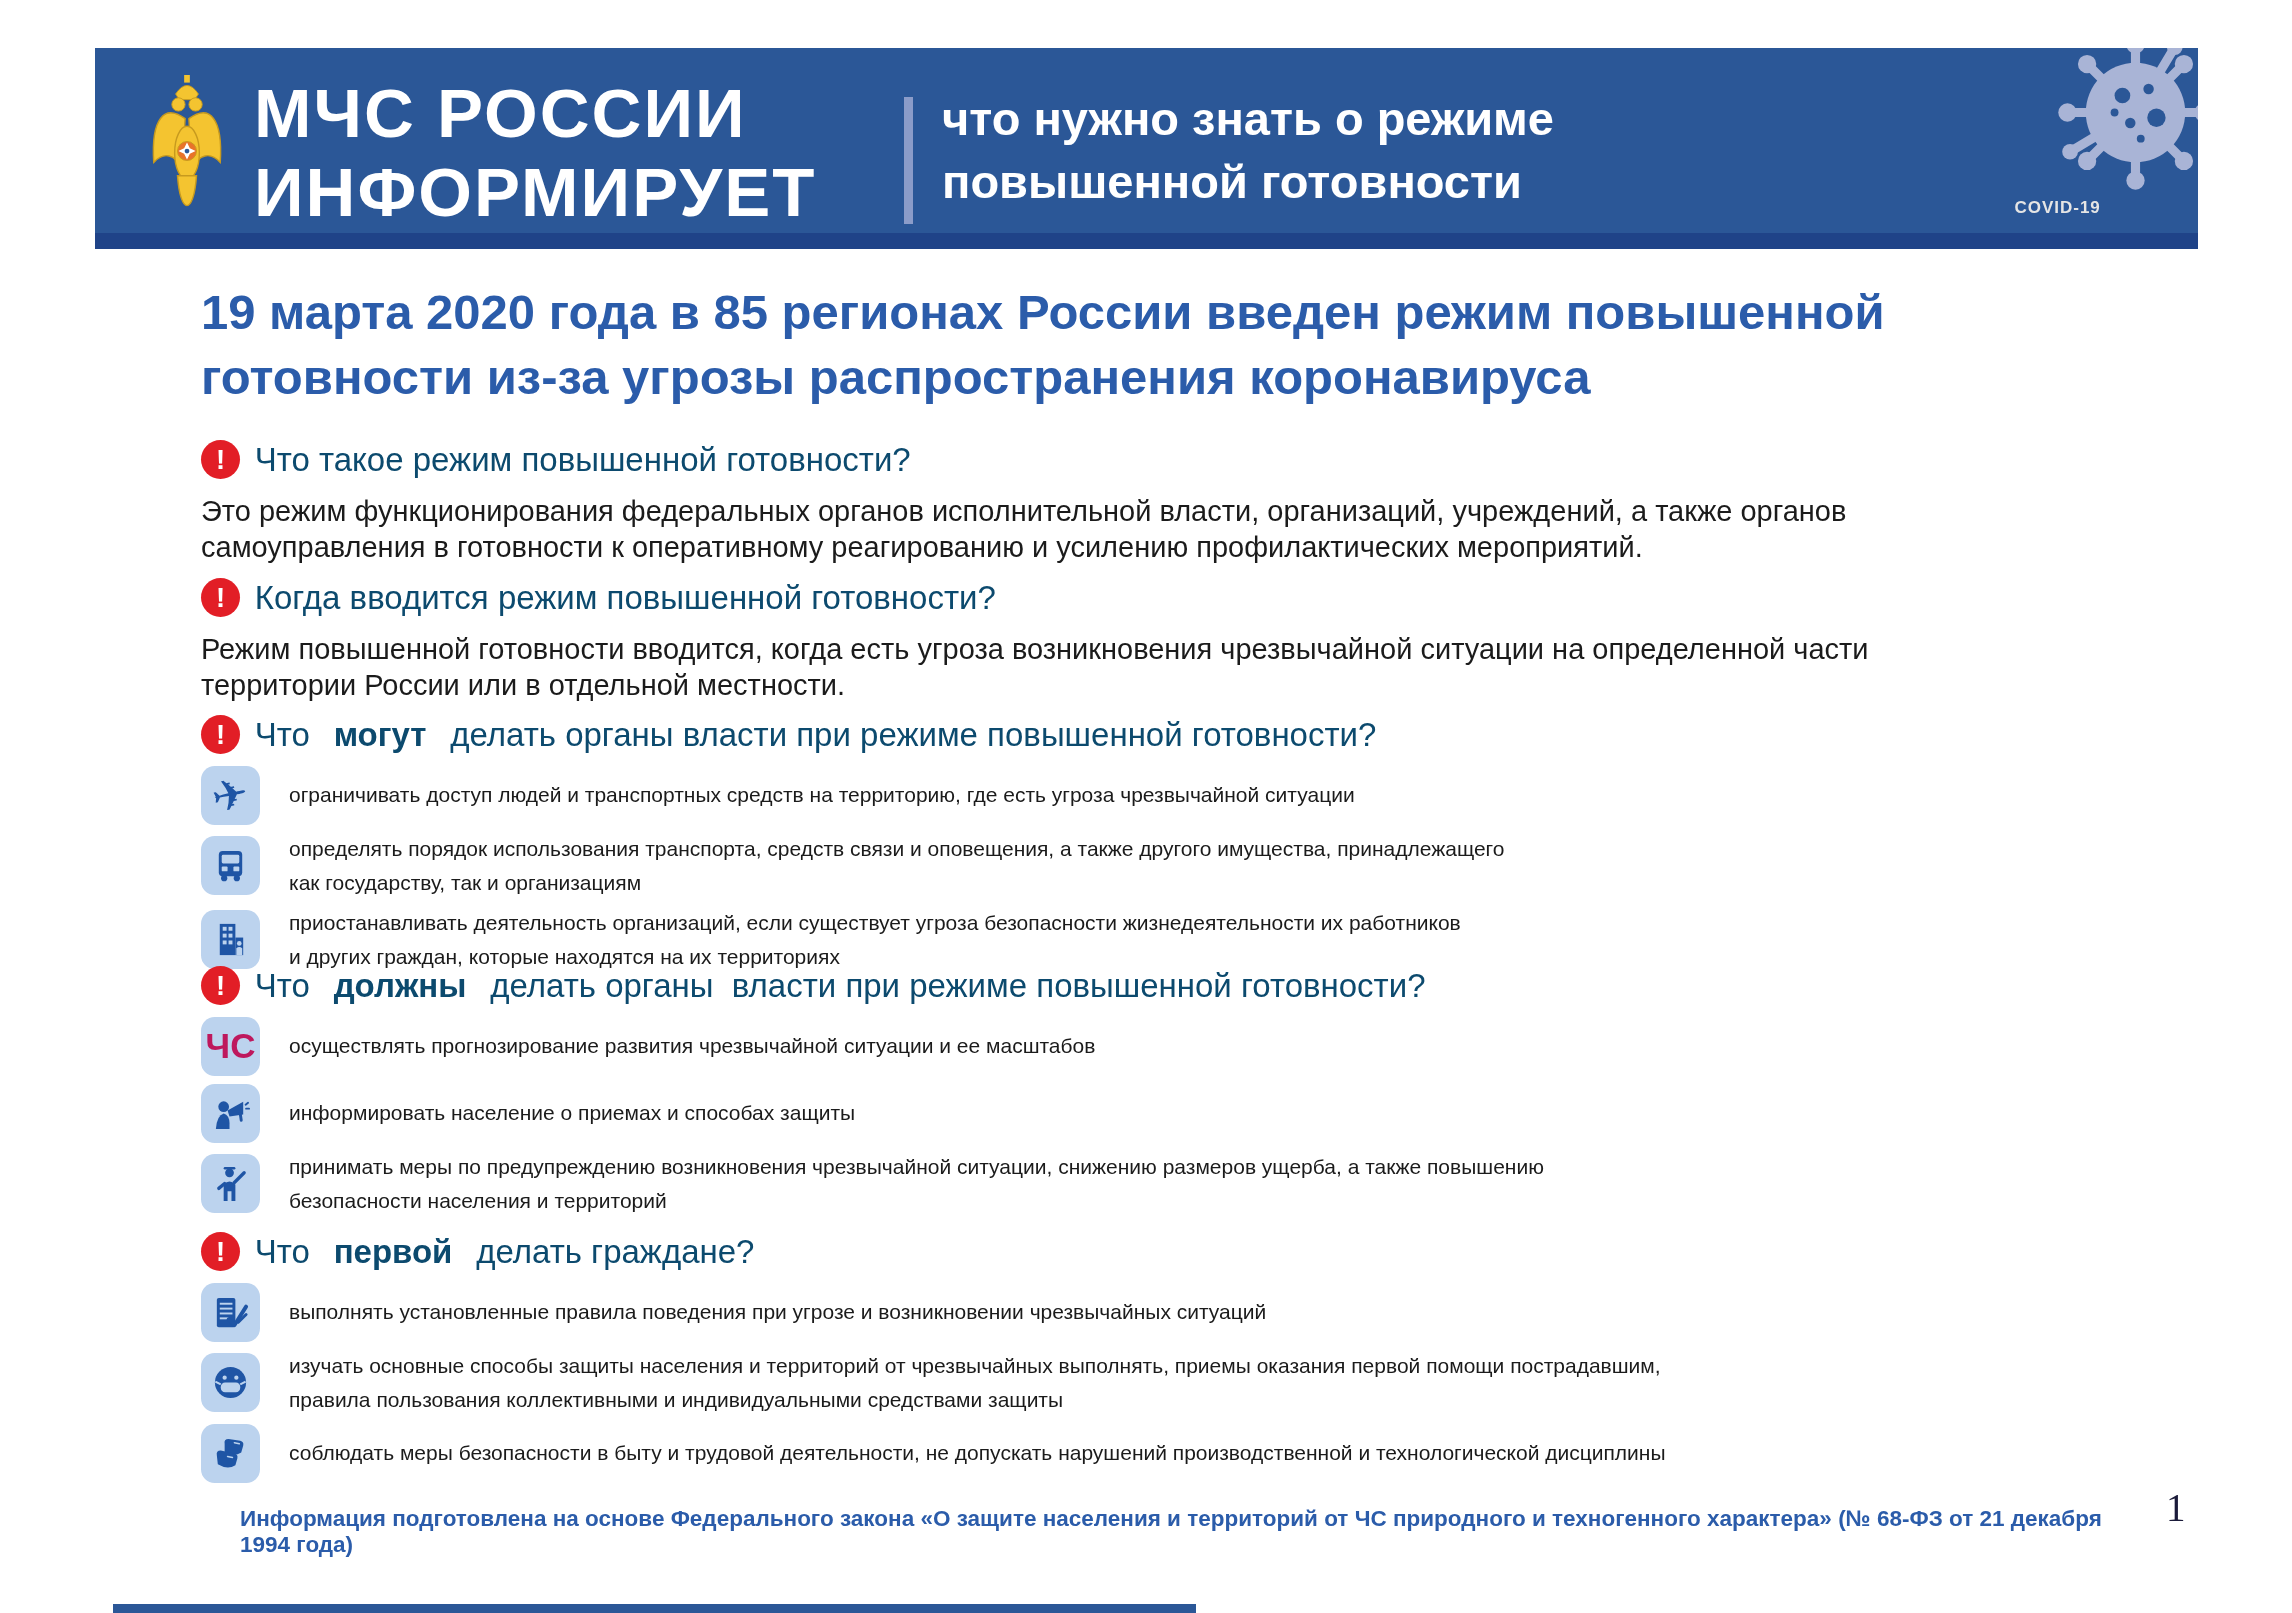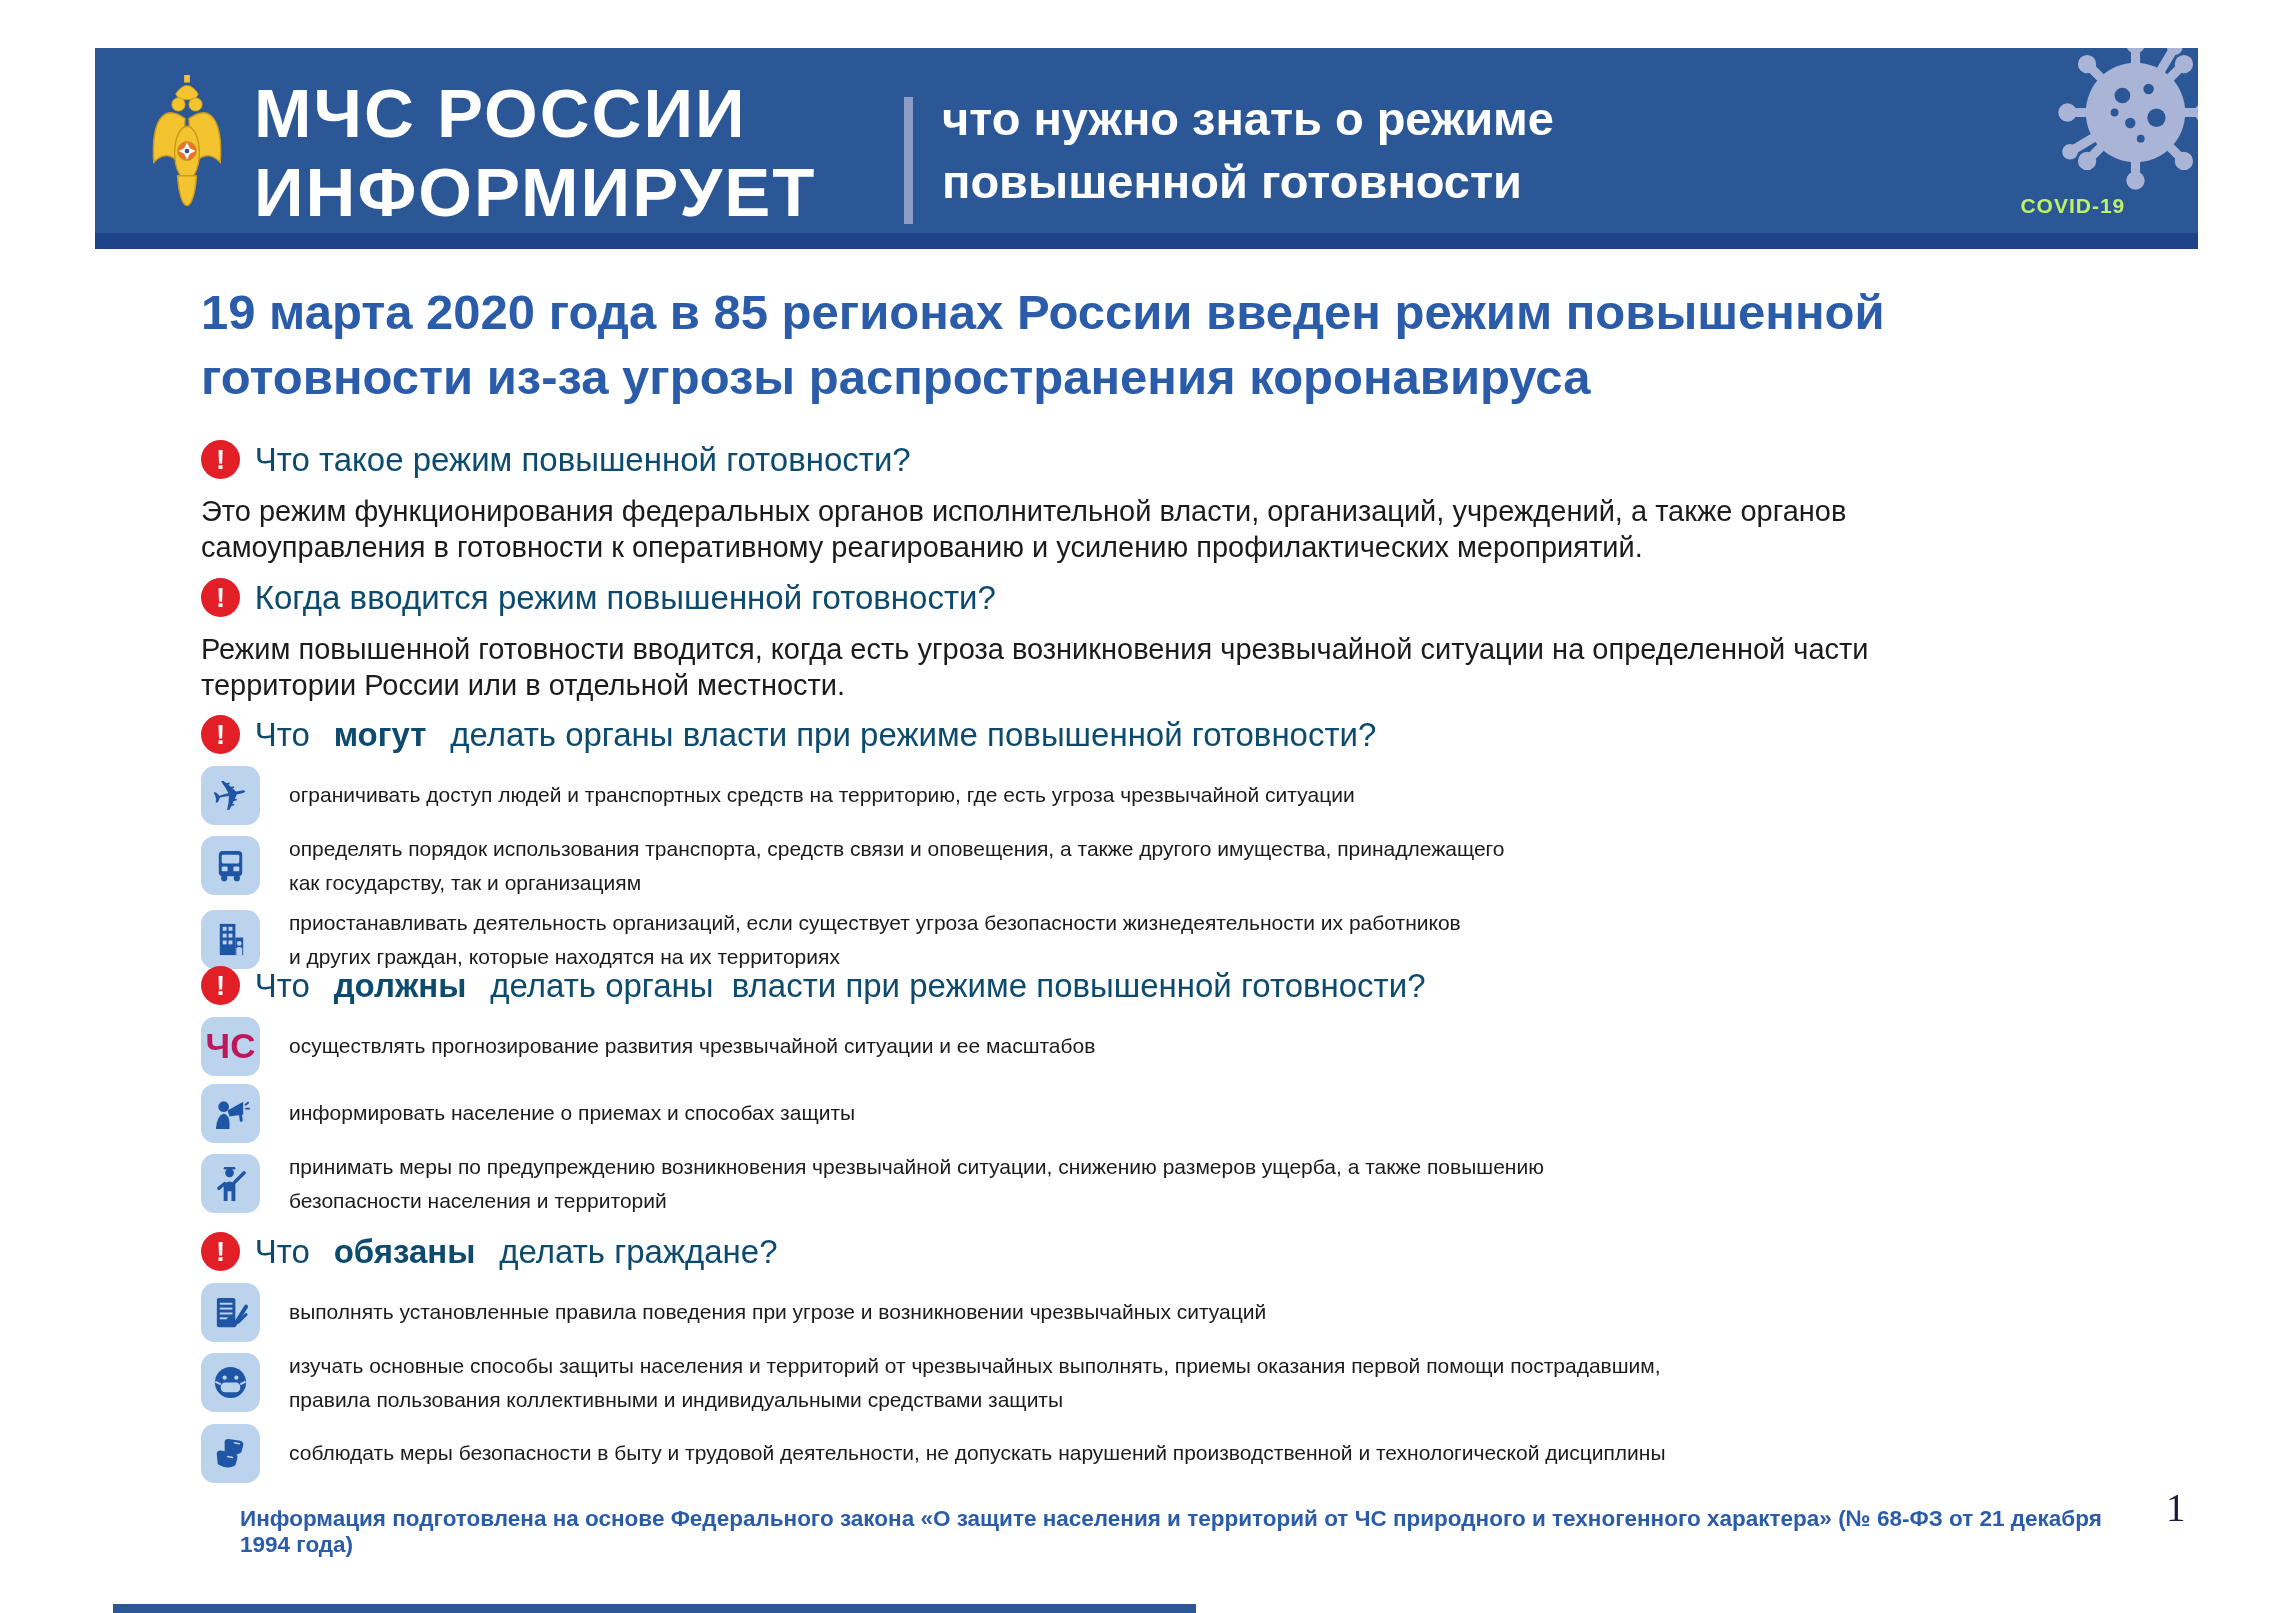--- a/index.html
+++ b/index.html
@@ -31,21 +31,21 @@
   }
   .header-title{
     position:absolute;left:847px;top:39px;
     color:#ffffff;font-weight:bold;font-size:47px;line-height:63px;
     white-space:pre-line;
   }
   .covid-block{position:absolute;right:0;top:0;width:211px;height:100%;}
   .virus{position:absolute;right:-15.7px;top:-13.7px;width:157px;height:157px;}
   .covid-label{
     position:absolute;left:27.4px;bottom:31px;
-    color:#bef264;font-weight:bold;font-size:21px;letter-spacing:1px;margin-left:6px;
+    color:#e5e5e5;font-weight:bold;font-size:17px;letter-spacing:1px;
   }
   
   .main-title{
     position:absolute;left:201px;top:280px;width:2019px;
     color:#2b5caa;font-weight:bold;font-size:49px;line-height:65px;
     white-space:pre-line;
   }
   
   .section{position:absolute;left:201px;width:2034px;}
   .s1{top:438px;} .s2{top:576px;} .s3{top:713px;} .s4{top:964px;} .s5{top:1230px;}
@@ -280,21 +280,21 @@
 безопасности населения и территорий</div>
       </div>
 
     </div>
   </div>
 
   <div class="section s5">
     <div class="sec-heading">
       <div class="alert-icon">!</div>
       <span class="ht">Что </span>
-        <span class="ht b">обязаны</span>
+        <span class="ht b">первой</span>
         <span class="ht"> делать граждане?</span>
     </div>
     <div class="items">
 
       <div class="item">
         <div class="tile">
           <svg width="39" height="39" viewBox="0 0 40 40">
             <rect x="6" y="5" width="19" height="30" rx="2" fill="#1f55a5"></rect>
             <g stroke="#bcd3ee" stroke-width="2">
               <line x1="9" y1="11" x2="22" y2="11"></line>

